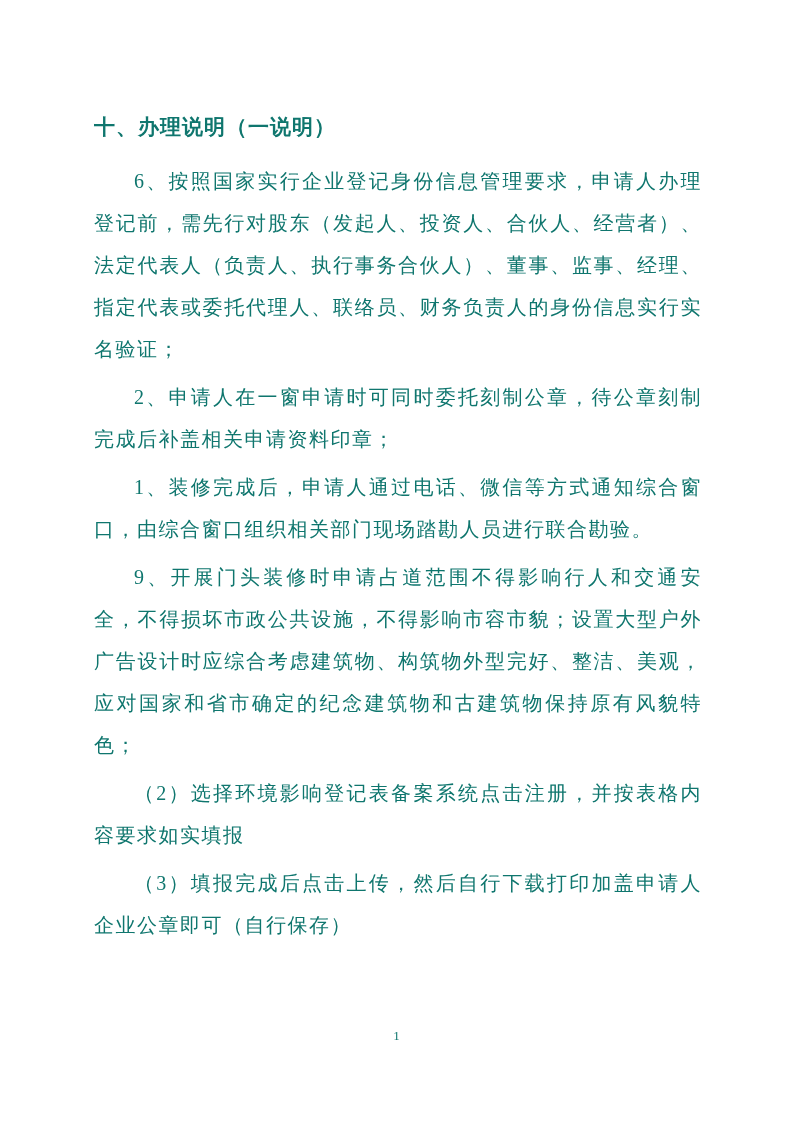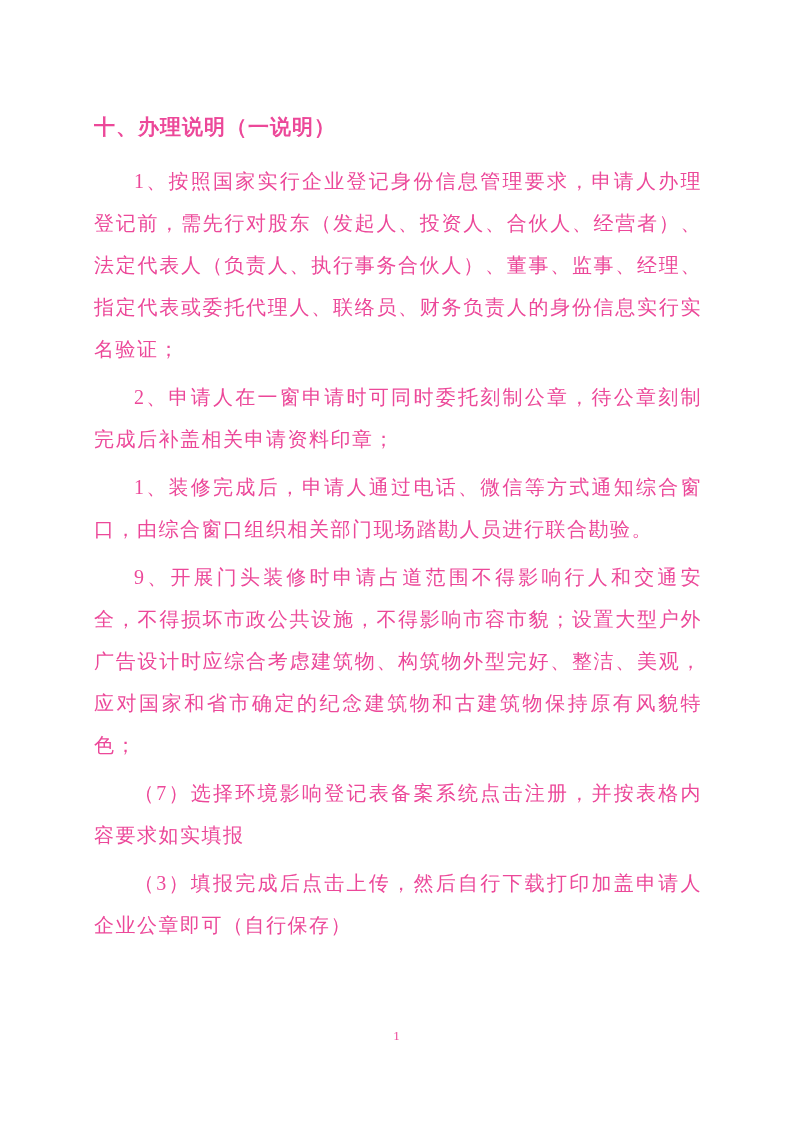--- a/index.html
+++ b/index.html
@@ -7,21 +7,21 @@
     padding: 0;
     background: #ffffff;
   }
   .page {
     position: relative;
     width: 793px;
     height: 1122px;
     background: #ffffff;
     overflow: hidden;
     font-family: "Liberation Serif", "DejaVu Serif", serif;
-    color: #ec4899;
+    color: #0f766e;
   }
   .content {
     position: absolute;
     top: 112px;
     left: 94px;
     width: 608px;
   }
   .heading {
     font-size: 21px;
     font-weight: bold;
@@ -49,22 +49,22 @@
     font-size: 13px;
     font-family: "Liberation Serif", "DejaVu Serif", serif;
   }
 </style>
 </head>
 <body>
 
 <div class="page">
   <div class="content">
     <h1 class="heading">十、办理说明（一说明）</h1>
-    <p class="para">1、按照国家实行企业登记身份信息管理要求，申请人办理登记前，需先行对股东（发起人、投资人、合伙人、经营者）、法定代表人（负责人、执行事务合伙人）、董事、监事、经理、指定代表或委托代理人、联络员、财务负责人的身份信息实行实名验证；</p>
+    <p class="para">6、按照国家实行企业登记身份信息管理要求，申请人办理登记前，需先行对股东（发起人、投资人、合伙人、经营者）、法定代表人（负责人、执行事务合伙人）、董事、监事、经理、指定代表或委托代理人、联络员、财务负责人的身份信息实行实名验证；</p>
     <p class="para">2、申请人在一窗申请时可同时委托刻制公章，待公章刻制完成后补盖相关申请资料印章；</p>
     <p class="para">1、装修完成后，申请人通过电话、微信等方式通知综合窗口，由综合窗口组织相关部门现场踏勘人员进行联合勘验。</p>
     <p class="para">9、开展门头装修时申请占道范围不得影响行人和交通安全，不得损坏市政公共设施，不得影响市容市貌；设置大型户外广告设计时应综合考虑建筑物、构筑物外型完好、整洁、美观，应对国家和省市确定的纪念建筑物和古建筑物保持原有风貌特色；</p>
-    <p class="para">（7）选择环境影响登记表备案系统点击注册，并按表格内容要求如实填报</p>
+    <p class="para">（2）选择环境影响登记表备案系统点击注册，并按表格内容要求如实填报</p>
     <p class="para">（3）填报完成后点击上传，然后自行下载打印加盖申请人企业公章即可（自行保存）</p>
 
   </div>
   <div class="footer">1</div>
 </div>
 
 </body></html>

